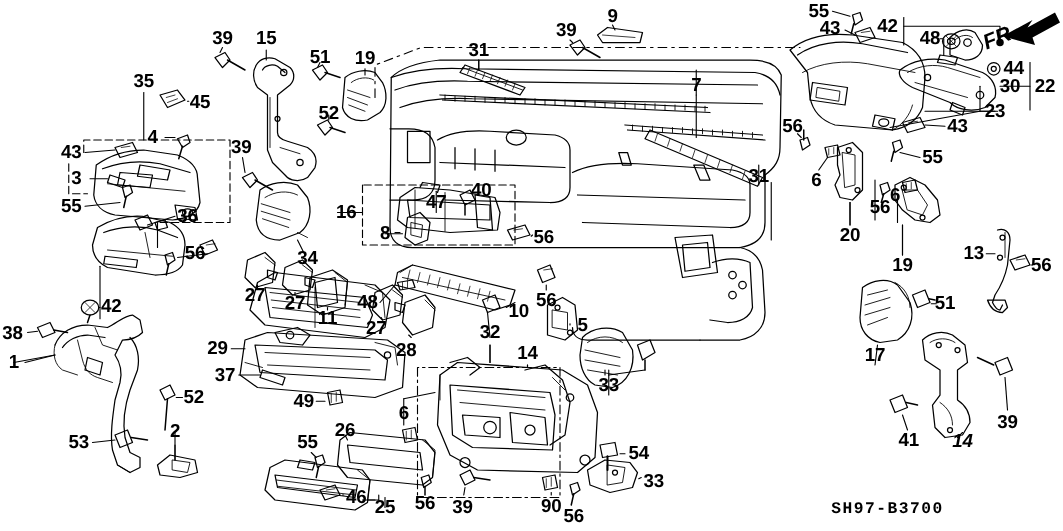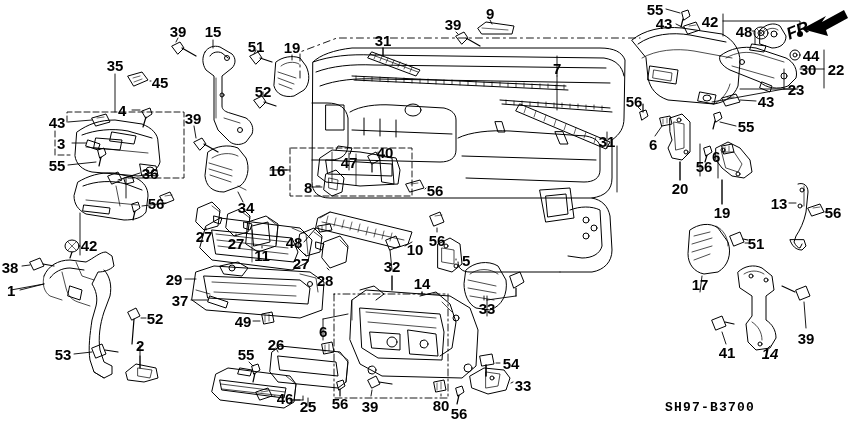--- a/index.html
+++ b/index.html
@@ -827,21 +827,21 @@
       <div class="lbl" style="left: 174px; top: 279px;">29</div>
       <div class="lbl" style="left: 180px; top: 300px;">37</div>
       <div class="lbl" style="left: 243px; top: 321px;">49</div>
       <div class="lbl" style="left: 323px; top: 331px;">6</div>
       <div class="lbl" style="left: 246px; top: 354px;">55</div>
       <div class="lbl" style="left: 276px; top: 344px;">26</div>
       <div class="lbl" style="left: 285px; top: 398px;">46</div>
       <div class="lbl" style="left: 308px; top: 406px;">25</div>
       <div class="lbl" style="left: 340px; top: 403px;">56</div>
       <div class="lbl" style="left: 370px; top: 406px;">39</div>
-      <div class="lbl" style="left: 441px; top: 405px;">80</div>
+      <div class="lbl" style="left: 441px; top: 405px;">90</div>
       <div class="lbl" style="left: 459px; top: 413px;">56</div>
       <div class="lbl" style="left: 511px; top: 363px;">54</div>
       <div class="lbl" style="left: 523px; top: 385px;">33</div>
       <div class="lbl" style="left: 700px; top: 284px;">17</div>
       <div class="lbl" style="left: 756px; top: 243px;">51</div>
       <div class="lbl" style="left: 727px; top: 352px;">41</div>
       <div class="lbl" style="left: 770px; top: 353px; font-style: italic;">14</div>
       <div class="lbl" style="left: 806px; top: 338px;">39</div>
     </div>
 

